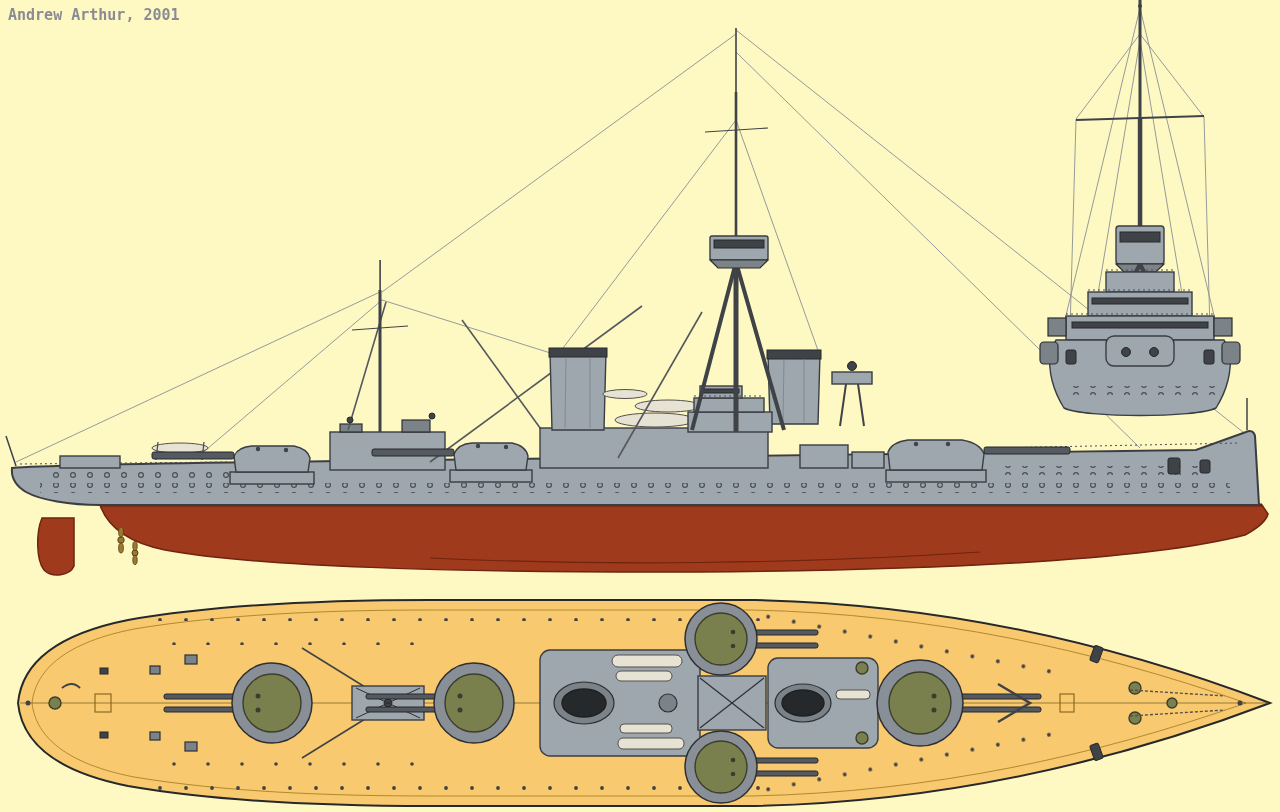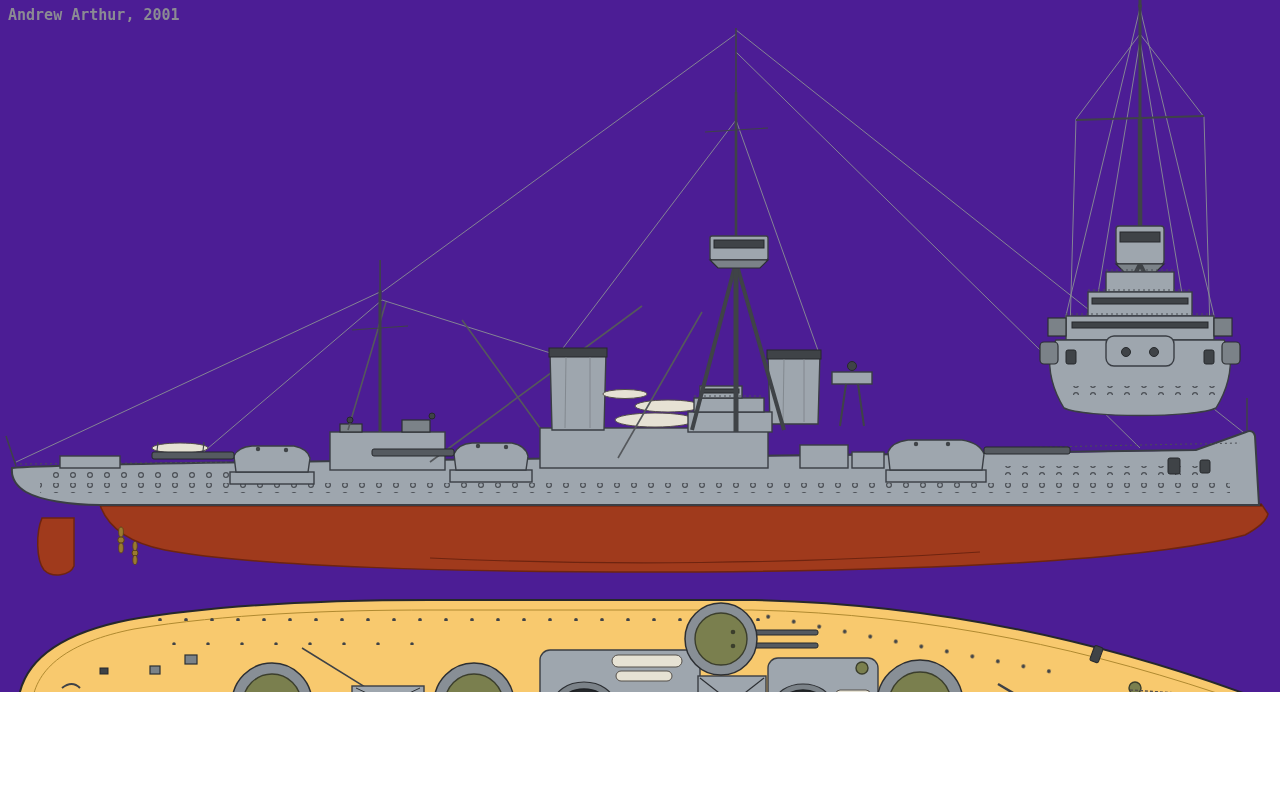--- a/index.html
+++ b/index.html
@@ -1,16 +1,16 @@
 <!DOCTYPE html>
 <html><head>
 <meta charset="utf-8">
 <style>
   html,body{margin:0;padding:0;background:#ffffff;}
-  .canvas{position:relative;width:1280px;height:692px;overflow:hidden;background:#4c1d95;
+  .canvas{position:relative;width:1280px;height:812px;overflow:hidden;background:#fef9c3;
           font-family:"DejaVu Sans Mono", monospace;}
   .credit{position:absolute;left:8px;top:6px;font-size:15px;font-weight:bold;
           color:#8b8b93;letter-spacing:0px;}
   svg{position:absolute;left:0;top:0;}
   .grey{fill:#9ea6ae;stroke:#3a3e44;stroke-width:1.4;}
   .dkgrey{fill:#3f4347;stroke:#26292c;stroke-width:1;}
   .mdgrey{fill:#7b8288;stroke:#2c2f33;stroke-width:1.2;}
   .boat{fill:#e6e2d4;stroke:#55504a;stroke-width:1;}
   .rig{stroke:#8a8f94;stroke-width:0.9;fill:none;}
   .boom{stroke:#55585c;stroke-width:1.6;fill:none;}

